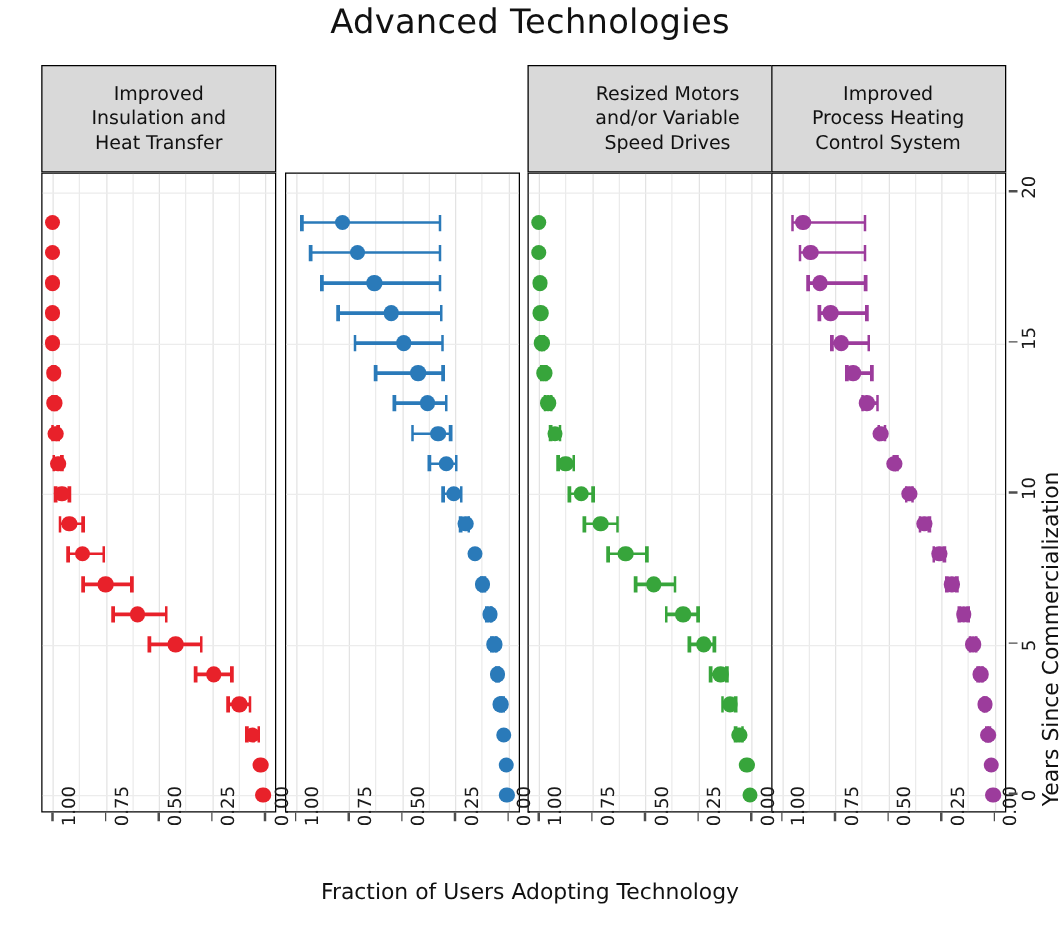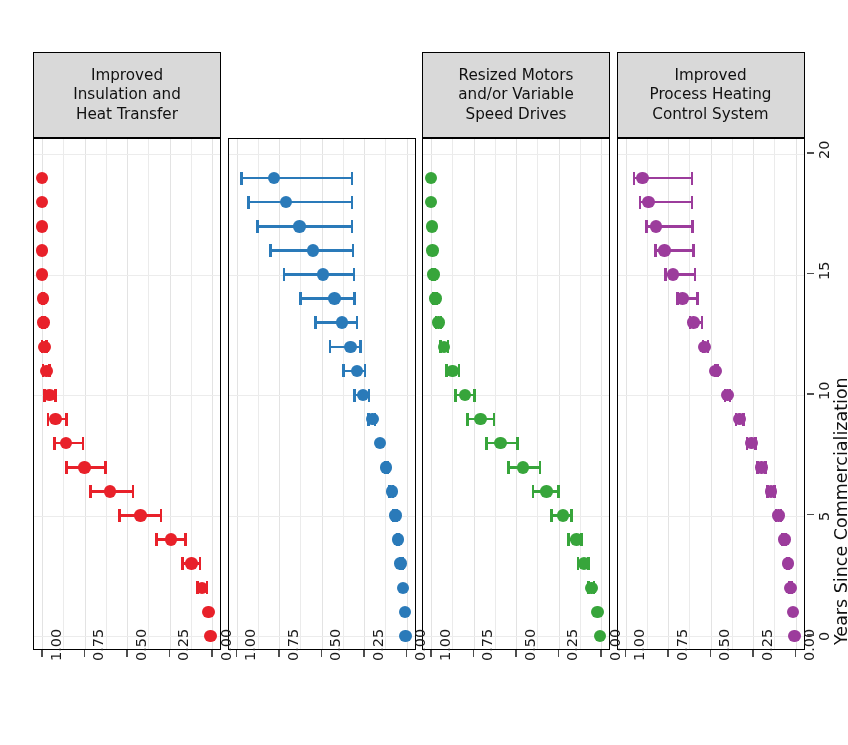--- a/index.html
+++ b/index.html
@@ -55,20 +55,21 @@
   }
   .yaxis-title{
     position:absolute;font-size:17.5px;color:#111;white-space:nowrap;
     transform:rotate(-90deg);transform-origin:left top;
   }
 </style>
 </head>
 <body>
 
 <div id="root">
+  <div class="chart-title">Advanced Technologies</div>
   <div id="panels">
       <div class="panel" style="left: 33px; width: 188px;">
         <div class="strip">
           <div class="strip-label">Improved
 Insulation and
 Heat Transfer</div>
         </div>
         <div class="plotbox">
           <div class="grid-v major" style="left: 8px;"></div>
           <div class="grid-v" style="left: 29.25px;"></div>
@@ -224,21 +225,21 @@
           <div class="ci" style="left: 19.9px; width: 103.7px; top: 61.9px; background: rgb(42, 122, 185);"></div>
           <div class="cap" style="left: 18.6px; top: 56.7px; background: rgb(42, 122, 185);"></div>
           <div class="cap" style="left: 122.3px; top: 56.7px; background: rgb(42, 122, 185);"></div>
           <div class="dot" style="left: 51.05px; top: 56.95px; background: rgb(42, 122, 185);"></div>
           <div class="ci" style="left: 13.1px; width: 110.5px; top: 37.8px; background: rgb(42, 122, 185);"></div>
           <div class="cap" style="left: 11.8px; top: 32.6px; background: rgb(42, 122, 185);"></div>
           <div class="cap" style="left: 122.3px; top: 32.6px; background: rgb(42, 122, 185);"></div>
           <div class="dot" style="left: 39.15px; top: 32.85px; background: rgb(42, 122, 185);"></div>
         </div>
       </div>
-      <div class="panel" style="left: 422px; width: 188px;">
+      <div class="panel" style="left: 422px; width: 224px;">
         <div class="strip">
           <div class="strip-label">Resized Motors
 and/or Variable
 Speed Drives</div>
         </div>
         <div class="plotbox">
           <div class="grid-v major" style="left: 8px;"></div>
           <div class="grid-v" style="left: 29.25px;"></div>
           <div class="grid-v major" style="left: 50.5px;"></div>
           <div class="grid-v" style="left: 71.75px;"></div>
@@ -459,14 +460,15 @@
       <div class="ytlabel" style="left: 815.5px; top: 641px;">0</div>
       <div class="ytick" style="left: 806.5px; top: 513.8px;"></div>
       <div class="ytlabel" style="left: 815.5px; top: 520.5px;">5</div>
       <div class="ytick" style="left: 806.5px; top: 393.3px;"></div>
       <div class="ytlabel" style="left: 815.5px; top: 400px;">10</div>
       <div class="ytick" style="left: 806.5px; top: 272.8px;"></div>
       <div class="ytlabel" style="left: 815.5px; top: 279.5px;">15</div>
       <div class="ytick" style="left: 806.5px; top: 152.3px;"></div>
       <div class="ytlabel" style="left: 815.5px; top: 159px;">20</div>
     </div>
+  <div class="xaxis-title" style="top:704px;">Fraction of Users Adopting Technology</div>
   <div class="yaxis-title" style="left:831px;top:645px;">Years Since Commercialization</div>
 </div>
 
 </body></html>

